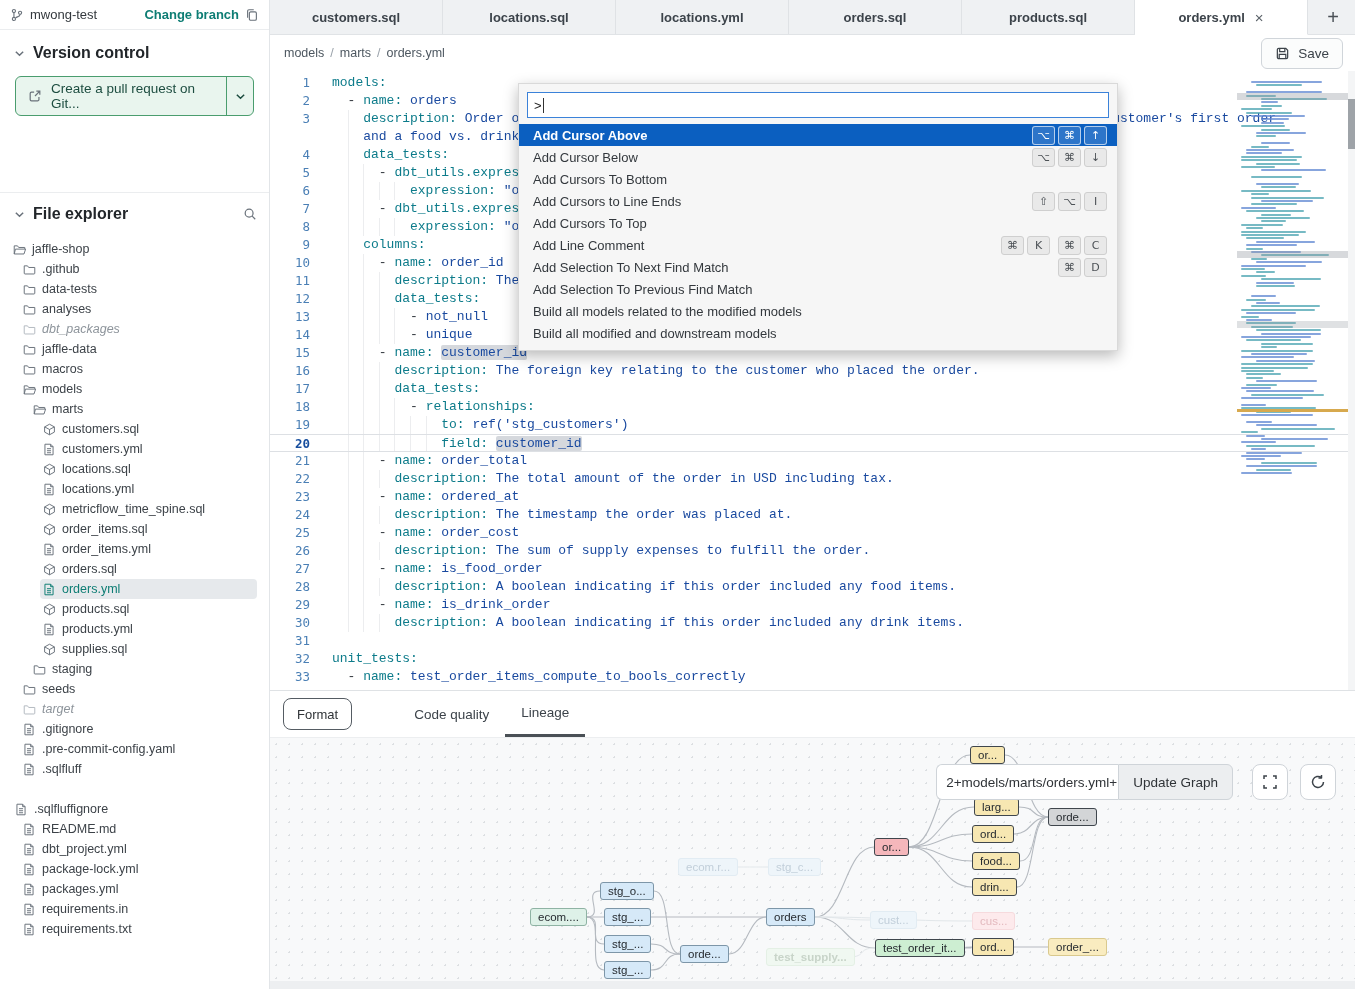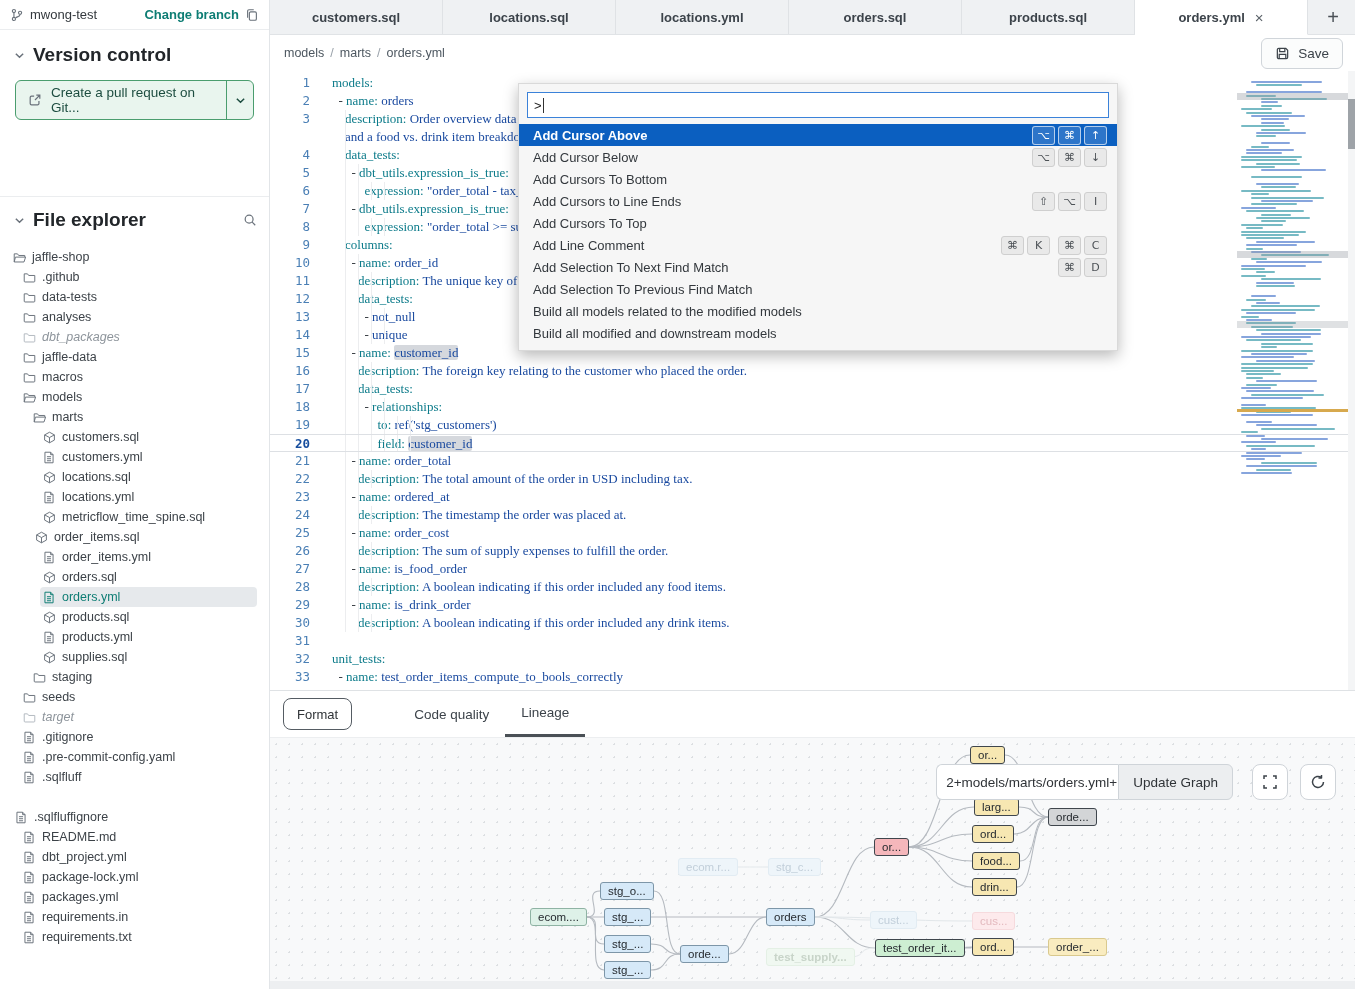--- a/index.html
+++ b/index.html
@@ -7,21 +7,21 @@
        font-family:"Liberation Sans",sans-serif;color:#2f3337;-webkit-font-smoothing:antialiased;}
   .mono{font-family:"DejaVu Sans Mono",monospace;}
 
   
   #sidebar{position:absolute;left:0;top:0;width:270px;height:989px;background:#fff;
            border-right:1px solid #e2e5e8;box-sizing:border-box;}
   #branchbar{height:29px;display:flex;align-items:center;padding:0 10px;border-bottom:1px solid #ebedef;gap:6px;}
   #branchbar .bname{font-size:13px;color:#33383d;flex:0 0 auto;}
   #branchbar .chbr{margin-left:auto;font-size:13px;font-weight:600;color:#0e7d74;cursor:pointer;}
   .sec-head{display:flex;align-items:center;gap:7px;padding:14px 12px 8px 12px;}
-  .sec-head .sec-title{font-size:19px;font-weight:700;color:#22262a;}
+  .sec-head .sec-title{font-size:16px;font-weight:700;color:#22262a;}
   #vc-btn{margin:6px 15px 0 15px;height:38px;display:flex;align-items:stretch;border:1px solid #4a9d6e;
           border-radius:6px;background:#e9f5ee;overflow:hidden;cursor:pointer;}
   #vc-btn .vc-main{flex:1;display:flex;align-items:center;gap:9px;padding:0 12px;font-size:13.5px;color:#1d4d40;}
   #vc-btn .vc-split{width:26px;border-left:1px solid #4a9d6e;display:flex;align-items:center;justify-content:center;}
   #fe-head{border-top:1px solid #ebedef;margin-top:76px;padding-top:12px;}
   #fe-head .spacer{margin-left:auto;}
   #tree{margin-top:8px;}
   .trow{height:20px;display:flex;align-items:center;font-size:12.5px;color:#3c4248;cursor:pointer;}
   .trow .pill{display:flex;align-items:center;gap:6px;height:20px;flex:1;margin-right:12px;border-radius:4px;padding-left:2px;}
   .trow.selected .pill{background:#e6e9ec;color:#0e7d74;}
@@ -47,21 +47,21 @@
            border:1px solid #d0d5da;border-radius:6px;background:#fbfcfc;font-size:13.5px;color:#3c434a;cursor:pointer;}
 
   
   #editor{position:relative;height:619px;background:#fff;overflow:hidden;}
   #code{padding-top:3px;}
   .crow{display:flex;height:18px;line-height:18px;position:relative;box-sizing:border-box;}
   .crow.current{border-top:1px solid #dde0e4;border-bottom:1px solid #dde0e4;}
   .crow.current .ln{color:#174e9e;font-weight:700;}
   .ln{flex:0 0 40px;width:40px;text-align:right;color:#4a7fb5;font-family:"DejaVu Sans Mono",monospace;
       font-size:12.5px;user-select:none;}
-  .codecell{margin-left:22px;white-space:pre;font-family:Liberation Serif, serif;font-size:13px;position:relative;}
+  .codecell{margin-left:22px;white-space:pre;font-family:Liberation Mono, monospace;font-size:13px;position:relative;}
   .tk{color:#0c7b8a;} .tp{color:#0c7b8a;} .tv{color:#19499f;} .tt{color:#30363c;}
   .thl{color:#19499f;background:#d5d8dd;border-radius:2px;}
   .iguide{position:absolute;top:0;bottom:0;width:1px;background:#ecedef;}
   #minimap{position:absolute;right:8px;top:10px;width:106px;height:400px;z-index:2;}
   .mmbar{position:absolute;height:2px;border-radius:1px;}
   .mmband{position:absolute;left:-4px;right:-2px;}
   #escroll{position:absolute;right:0;top:0;width:7px;height:100%;background:#f4f5f6;z-index:3;}
   #escroll .thumb{position:absolute;top:28px;height:50px;width:7px;background:#9ea3a8;}
 
   
@@ -317,21 +317,21 @@
       <div class="trow" style="padding-left: 40px;">
         <span class="pill">
           <span class="ticon">
             <svg class="ic" width="13" height="13" viewBox="0 0 16 16" fill="none" stroke-width="1.2">
               <path d="M8 1.5 L14 4.8 V11.2 L8 14.5 L2 11.2 V4.8 Z M2 4.8 L8 8 L14 4.8 M8 8 V14.5"></path>
             </svg>
           </span>
           <span class="tlabel">metricflow_time_spine.sql</span>
         </span>
       </div>
-      <div class="trow" style="padding-left: 32px; justify-content: center;">
+      <div class="trow" style="padding-left: 40px; justify-content: center;">
         <span class="pill">
           <span class="ticon">
             <svg class="ic" width="13" height="13" viewBox="0 0 16 16" fill="none" stroke-width="1.2">
               <path d="M8 1.5 L14 4.8 V11.2 L8 14.5 L2 11.2 V4.8 Z M2 4.8 L8 8 L14 4.8 M8 8 V14.5"></path>
             </svg>
           </span>
           <span class="tlabel">order_items.sql</span>
         </span>
       </div>
       <div class="trow" style="padding-left: 40px;">

